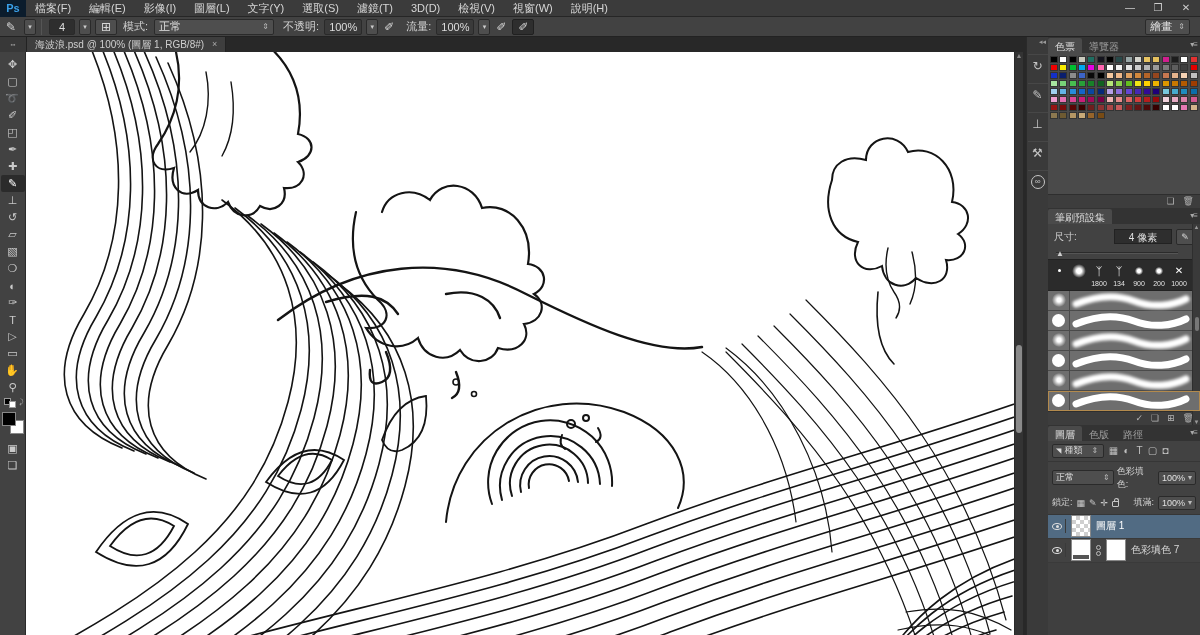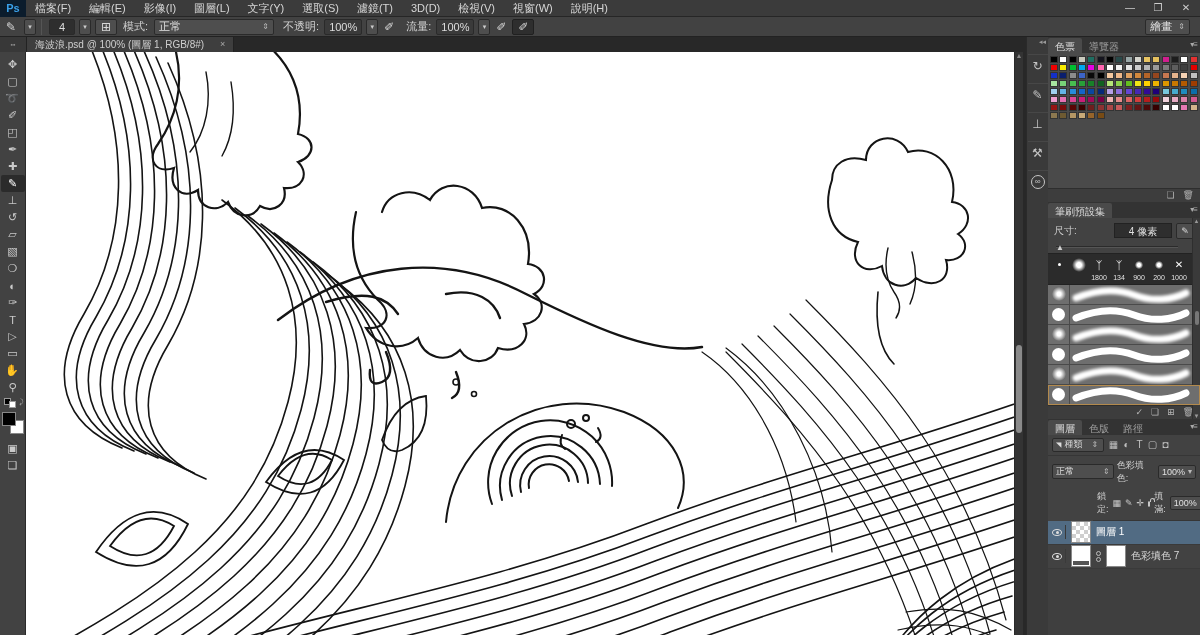--- a/index.html
+++ b/index.html
@@ -29,21 +29,21 @@
   .mini-drop { width:12px; height:16px; background:#4e4e4e; border:1px solid #2a2a2a; border-radius:2px;
     font-size:7px; color:#ccc; display:flex; align-items:center; justify-content:center; margin-left:2px; }
   .opt-label { margin:0 3px 0 6px; }
   .opt-toggle-on { background:#2e2e2e; border:1px solid #202020; border-radius:2px; }
 
   
   #tabbar { position:absolute; left:0; top:37px; width:1200px; height:15px; background:#282828; display:flex; }
   #tab-toolhead { width:27px; height:15px; background:#383838; border-right:1px solid #222;
     color:#888; font-size:7px; text-align:center; line-height:15px; }
   #doc-tab { background:#3e3e3e; color:#cfcfcf; font-size:10px; height:15px; line-height:15px;
-    padding:0 8px; border-right:1px solid #222; display:flex; align-items:center; gap:16px; }
+    padding:0 8px; border-right:1px solid #222; display:flex; align-items:center; gap:8px; }
   #doc-tab .close { color:#aaa; font-size:9px; }
 
   
   #toolbar { position:absolute; left:0; top:52px; width:26px; height:583px; background:#424242;
     border-right:1px solid #2a2a2a; display:flex; flex-direction:column; align-items:center; padding-top:4px; }
   .tool { width:24px; height:17px; display:flex; align-items:center; justify-content:center;
     color:#c9c9c9; font-size:11px; cursor:default; position:relative; }
   .tool.active { background:#2b2b2b; color:#fff; border-radius:2px; }
   #fgbg { width:22px; height:22px; position:relative; margin-top:4px; }
   #fg { position:absolute; left:0; top:0; width:14px; height:14px; background:#000; border:1px solid #888; z-index:2; }
@@ -120,21 +120,21 @@
   #layers-filter { display:flex; align-items:center; gap:3px; padding:3px 4px; border-bottom:1px solid #363636; }
   #kind-drop { background:#4e4e4e; border:1px solid #2a2a2a; border-radius:2px; color:#ddd; font-size:9px;
     height:14px; display:flex; align-items:center; padding:0 3px; gap:3px; width:52px; }
   .filter-ic { color:#c0c0c0; font-size:10px; width:13px; text-align:center; }
   #layers-blend { display:flex; align-items:center; padding:3px 4px; color:#cfcfcf; font-size:9px; gap:3px; }
   #blend-drop { background:#4e4e4e; border:1px solid #2a2a2a; border-radius:2px; height:15px; width:62px;
     display:flex; align-items:center; justify-content:space-between; padding:0 3px; color:#e0e0e0; }
   .val-box { background:#4e4e4e; border:1px solid #2a2a2a; border-radius:2px; height:14px; padding:0 3px;
     display:flex; align-items:center; color:#e0e0e0; gap:3px; }
   #layers-lock { display:flex; align-items:center; padding:2px 4px 4px 4px; color:#cfcfcf; font-size:9px; gap:4px;
-    border-bottom:1px solid #363636;margin-left:45px; }
+    border-bottom:1px solid #363636; }
   .lock-ic { font-size:9px; color:#c8c8c8; }
   .padlock { width:7px; height:6px; border:1px solid #c8c8c8; border-radius:1px; position:relative; margin-top:3px; }
   .padlock:before { content:""; position:absolute; left:1px; top:-4px; width:3px; height:3px;
     border:1px solid #c8c8c8; border-bottom:none; border-radius:3px 3px 0 0; }
   .layer-row { height:24px; display:flex; align-items:center; gap:5px; padding:0 4px; border-bottom:1px solid #3a3a3a; color:#d8d8d8; font-size:10px; }
   .layer-row.selected { background:#516b83; color:#fff; }
   .eye-cell { width:14px; height:14px; display:flex; align-items:center; justify-content:center;
     border-right:1px solid #3a3a3a; padding-right:3px; }
   .eye { width:11px; height:7px; border:1px solid #ddd; border-radius:50%; position:relative; }
   .eye:before { content:""; position:absolute; left:3px; top:1px; width:3px; height:3px; border-radius:50%; background:#ddd; }

